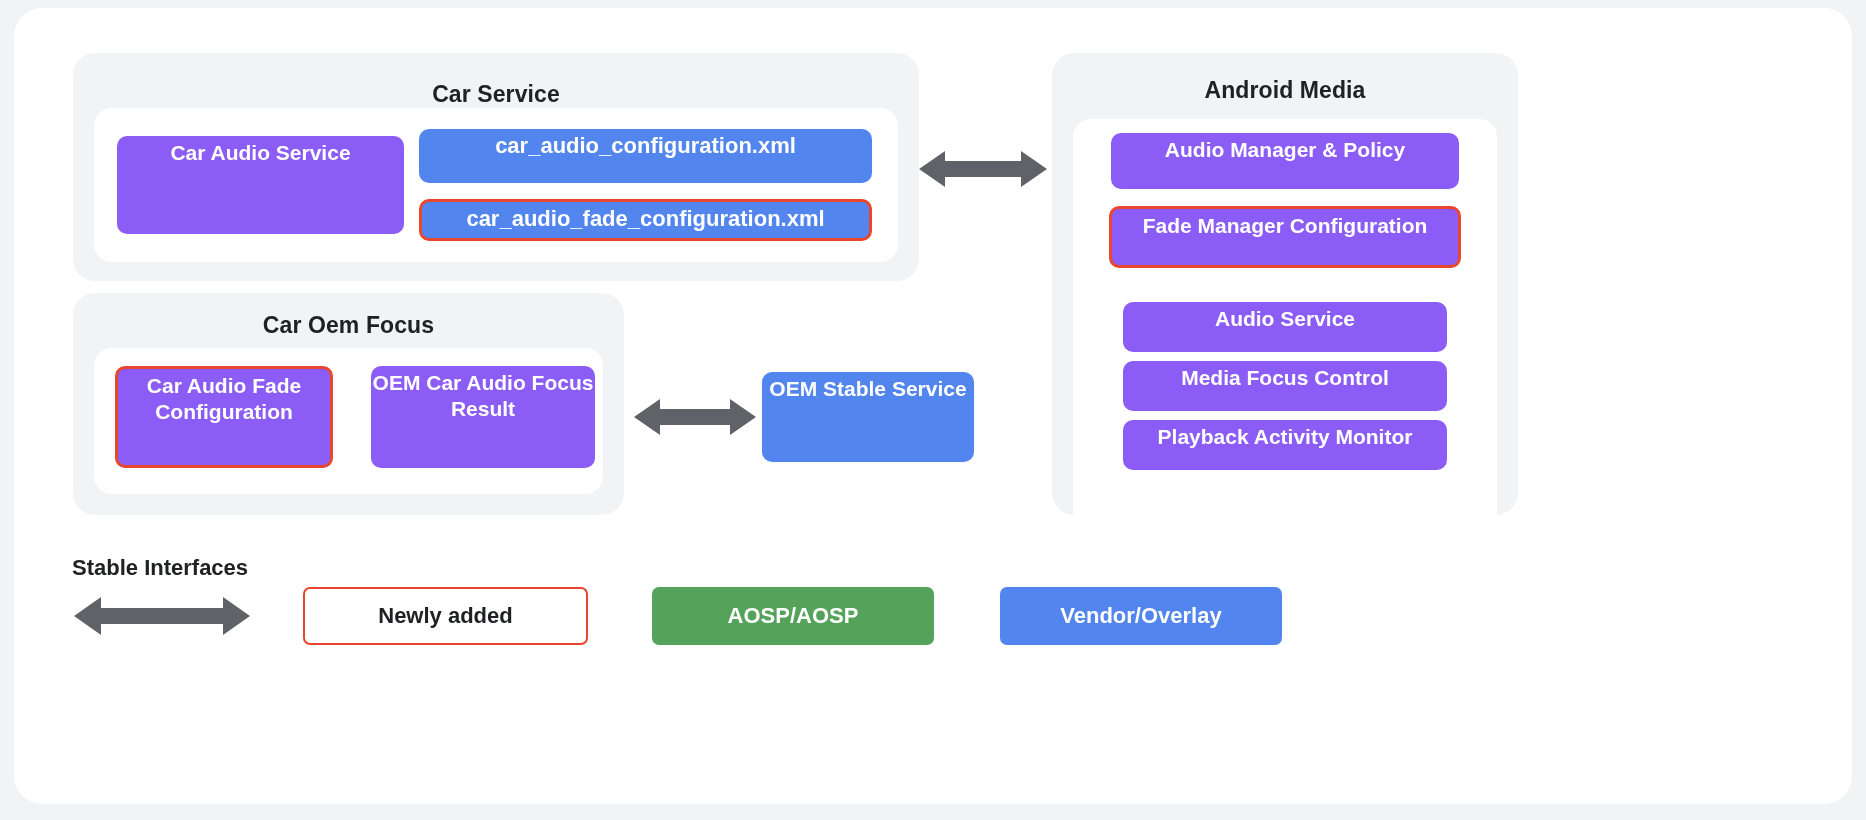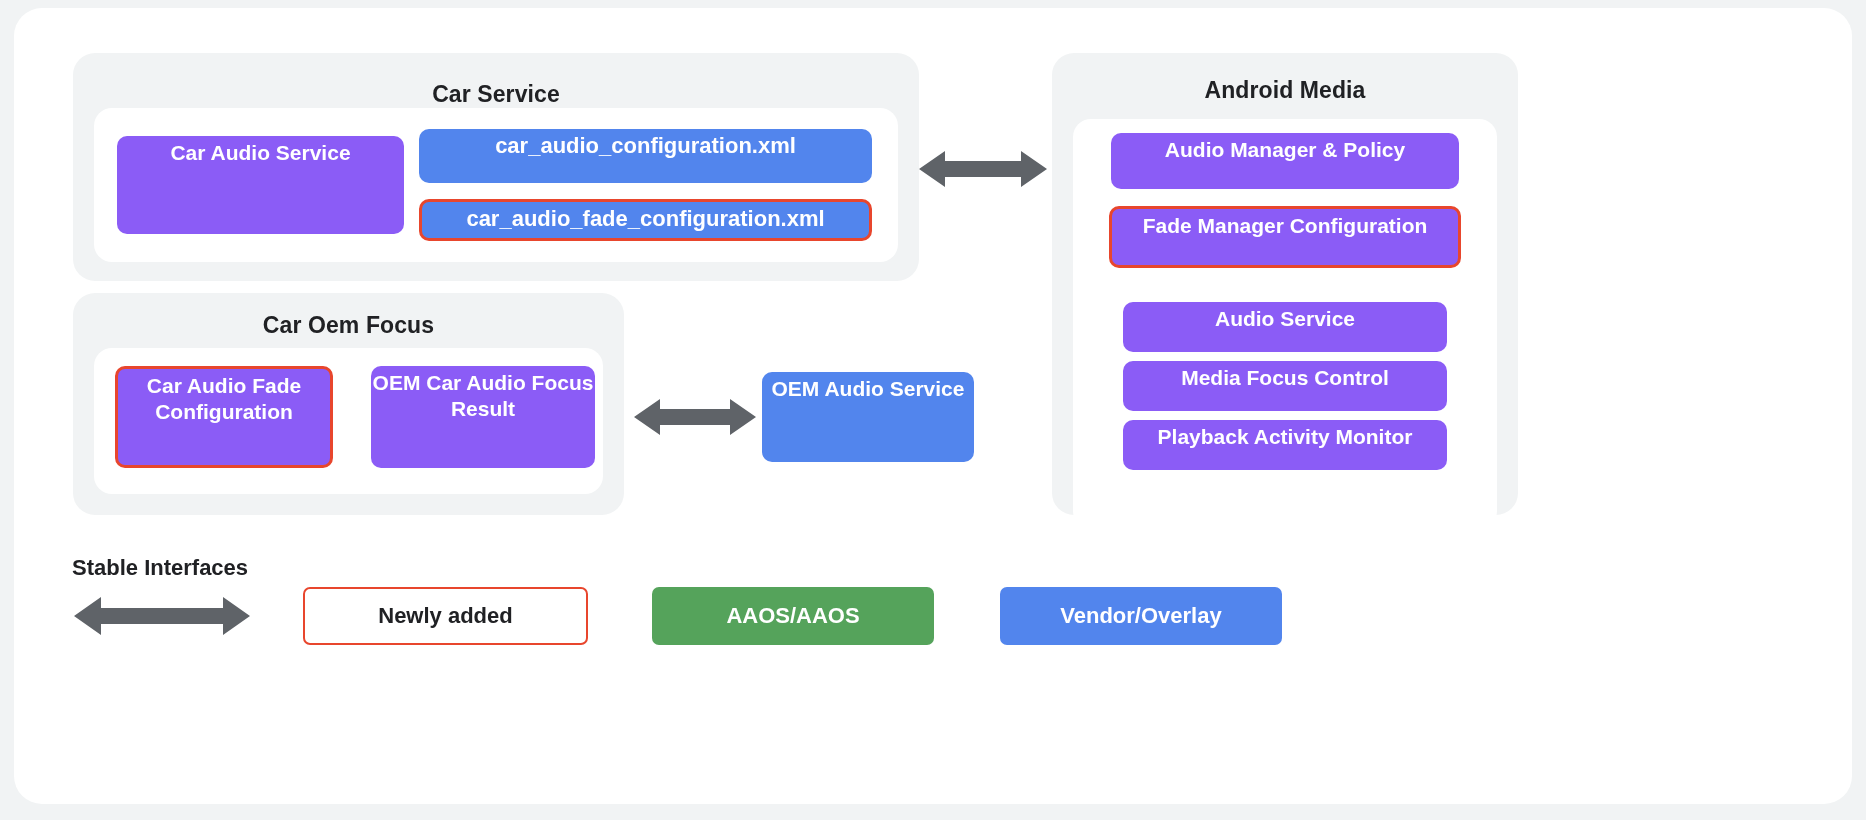--- a/index.html
+++ b/index.html
@@ -145,21 +145,21 @@
       </div>
     </div>
 
     <div class="arrow" style="left:620px; top:388px; width:122px; height:42px;">
       <svg width="122" height="42" viewBox="0 0 122 42">
         <path d="M0 21 L26 3 L26 13 L96 13 L96 3 L122 21 L96 39 L96 29 L26 29 L26 39 Z" fill="#5f6368"></path>
       </svg>
     </div>
 
     <div class="node blue" style="left:748px; top:364px; width:212px; height:90px;">
-      <span>OEM Audio Service</span>
+      <span>OEM Stable Service</span>
     </div>
 
     <div class="group" style="left:1038px; top:45px; width:466px; height:462px;">
       <div class="group-title" style="top:24px;">Android Media</div>
       <div class="inner" style="left:21px; top:66px; width:424px; height:410px;">
 
         <div class="node green" style="left:38px; top:14px; width:348px; height:56px;">
           <span>Audio Manager &amp; Policy</span>
         </div>
 
@@ -188,21 +188,21 @@
       <svg width="176" height="42" viewBox="0 0 176 42">
         <path d="M0 21 L27 2 L27 13 L149 13 L149 2 L176 21 L149 40 L149 29 L27 29 L27 40 Z" fill="#5f6368"></path>
       </svg>
     </div>
 
     <div class="legend-box outline" style="left:289px; top:579px; width:285px; height:58px;">
       <span>Newly added</span>
     </div>
 
     <div class="legend-box green" style="left:638px; top:579px; width:282px; height:58px;">
-      <span>AAOS/AAOS</span>
+      <span>AOSP/AOSP</span>
     </div>
 
     <div class="legend-box blue" style="left:986px; top:579px; width:282px; height:58px;">
       <span>Vendor/Overlay</span>
     </div>
 
   </div>
 </div>
 
 </body></html>

